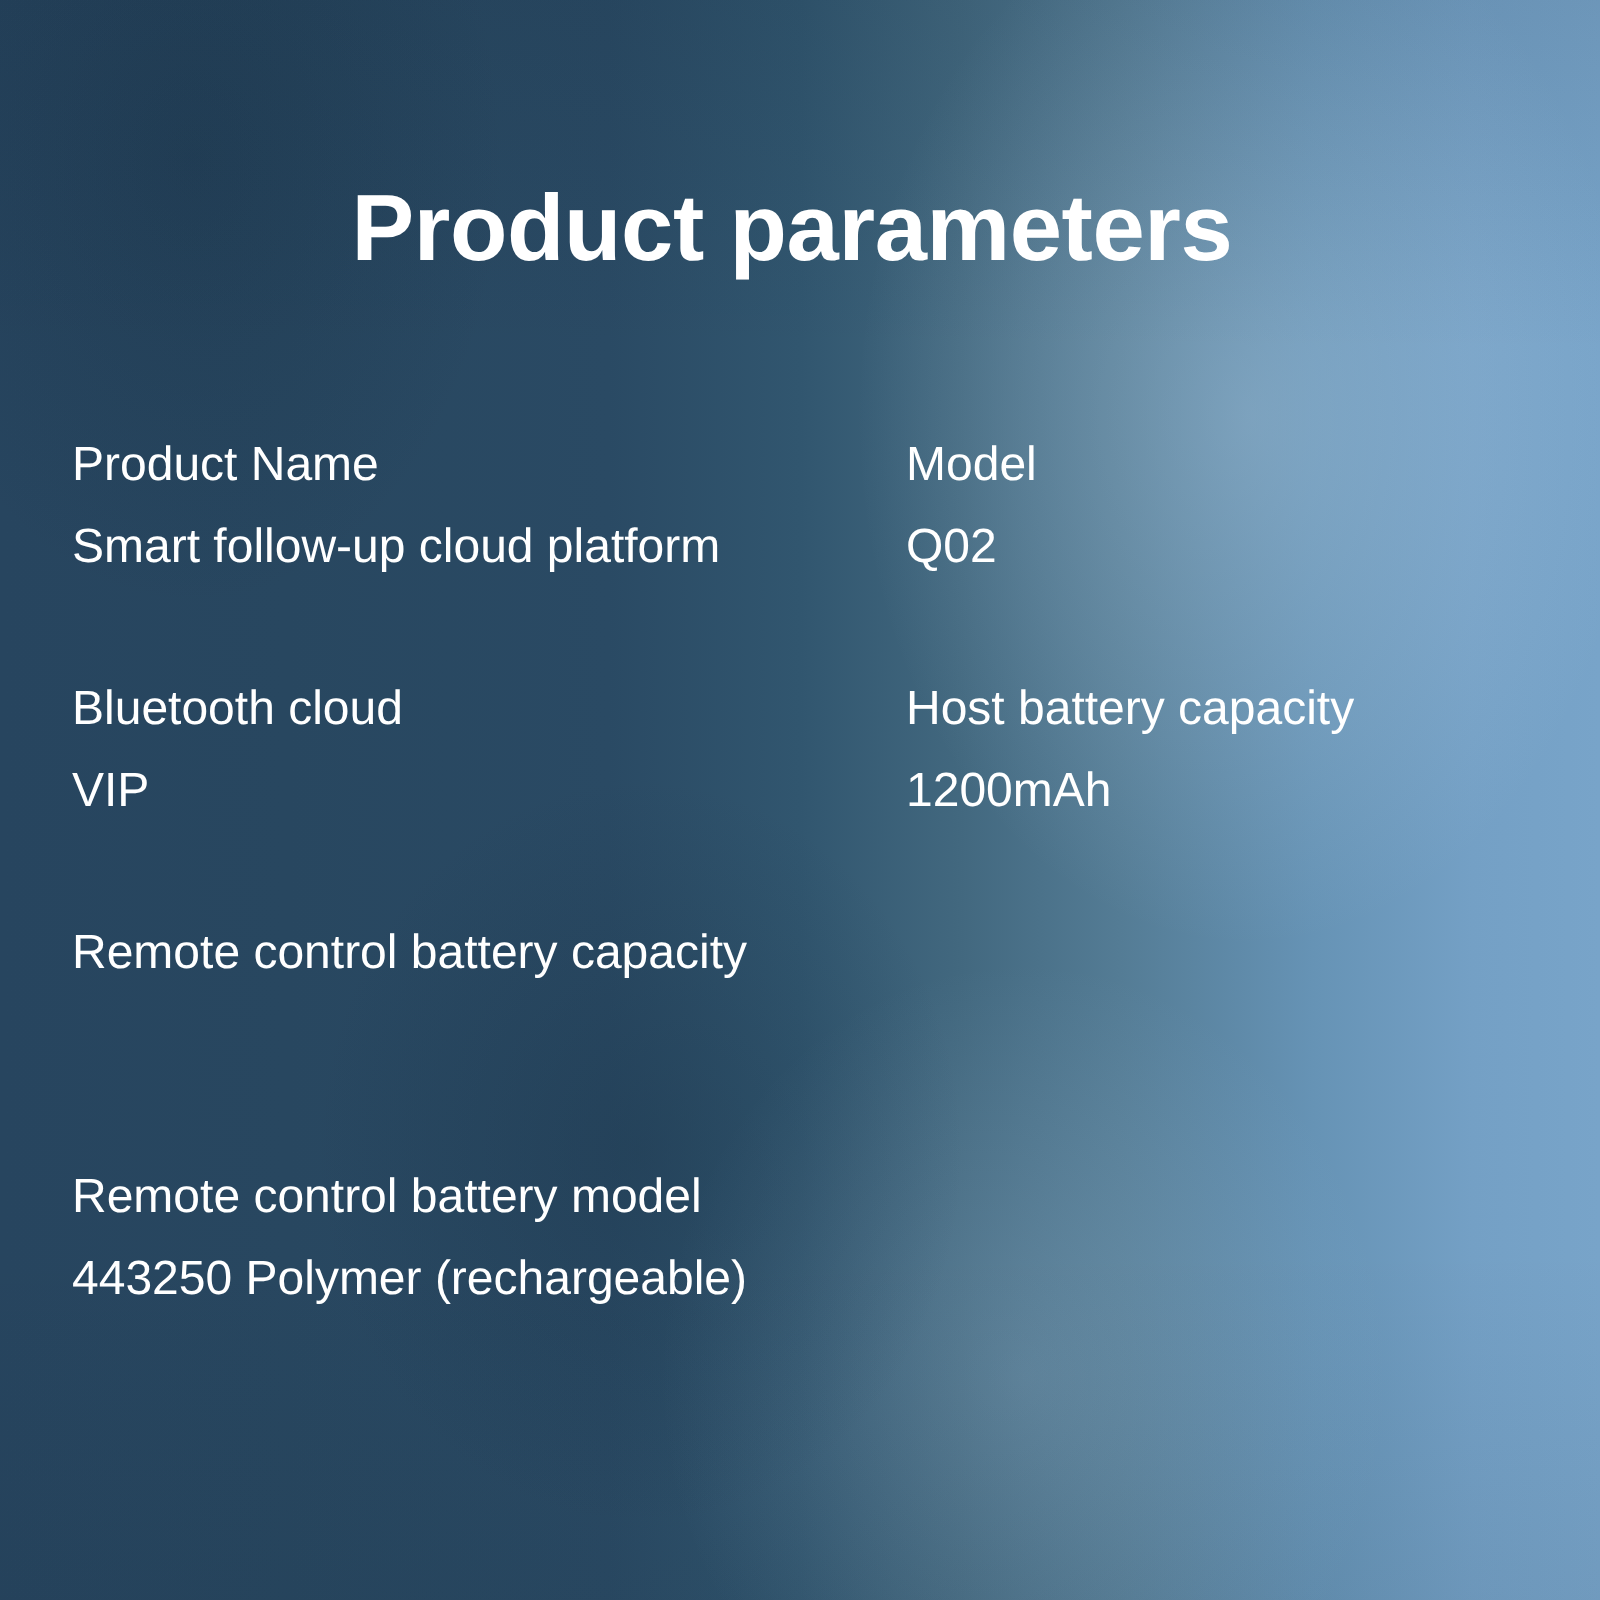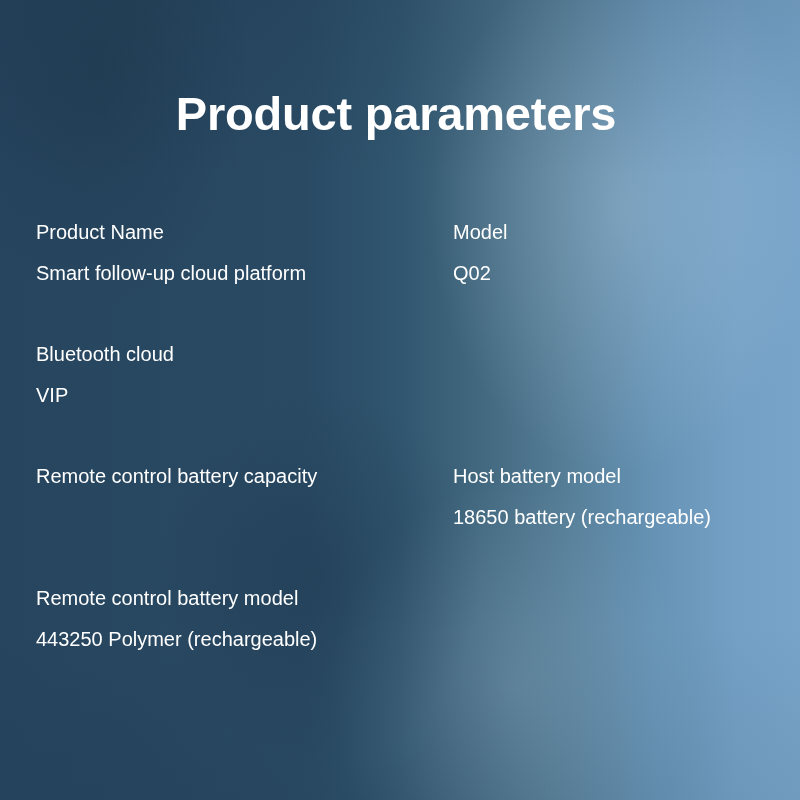--- a/index.html
+++ b/index.html
@@ -126,21 +126,21 @@
   .spec-cell {
     position: absolute;
     top: 0;
   }
   .spec-cell.col-left  { left: 36px; }
   .spec-cell.col-right { left: 432px; margin-left: 21px; }
 
   .spec-label,
   .spec-value {
     color: #ffffff;
-    font-size: 20px;
+    font-size: 24px;
     line-height: 41px;
     white-space: nowrap;
     font-weight: normal;
   }
 </style>
 </head>
 <body>
 
 <div id="panel">
 
@@ -166,29 +166,29 @@
           <div class="spec-label">Model</div>
           <div class="spec-value">Q02</div>
         </div>
       </div>
 
       <div class="spec-row">
         <div class="spec-cell col-left">
           <div class="spec-label">Bluetooth cloud</div>
           <div class="spec-value">VIP</div>
         </div>
+        <div class="spec-cell col-right">
+          <div class="spec-label">Host battery capacity</div>
+          <div class="spec-value">1200mAh</div>
+        </div>
       </div>
 
       <div class="spec-row">
         <div class="spec-cell col-left">
           <div class="spec-label">Remote control battery capacity</div>
-        </div>
-        <div class="spec-cell col-right">
-          <div class="spec-label">Host battery model</div>
-          <div class="spec-value">18650 battery (rechargeable)</div>
         </div>
       </div>
 
       <div class="spec-row">
         <div class="spec-cell col-left">
           <div class="spec-label">Remote control battery model</div>
           <div class="spec-value">443250 Polymer (rechargeable)</div>
         </div>
       </div>
 

